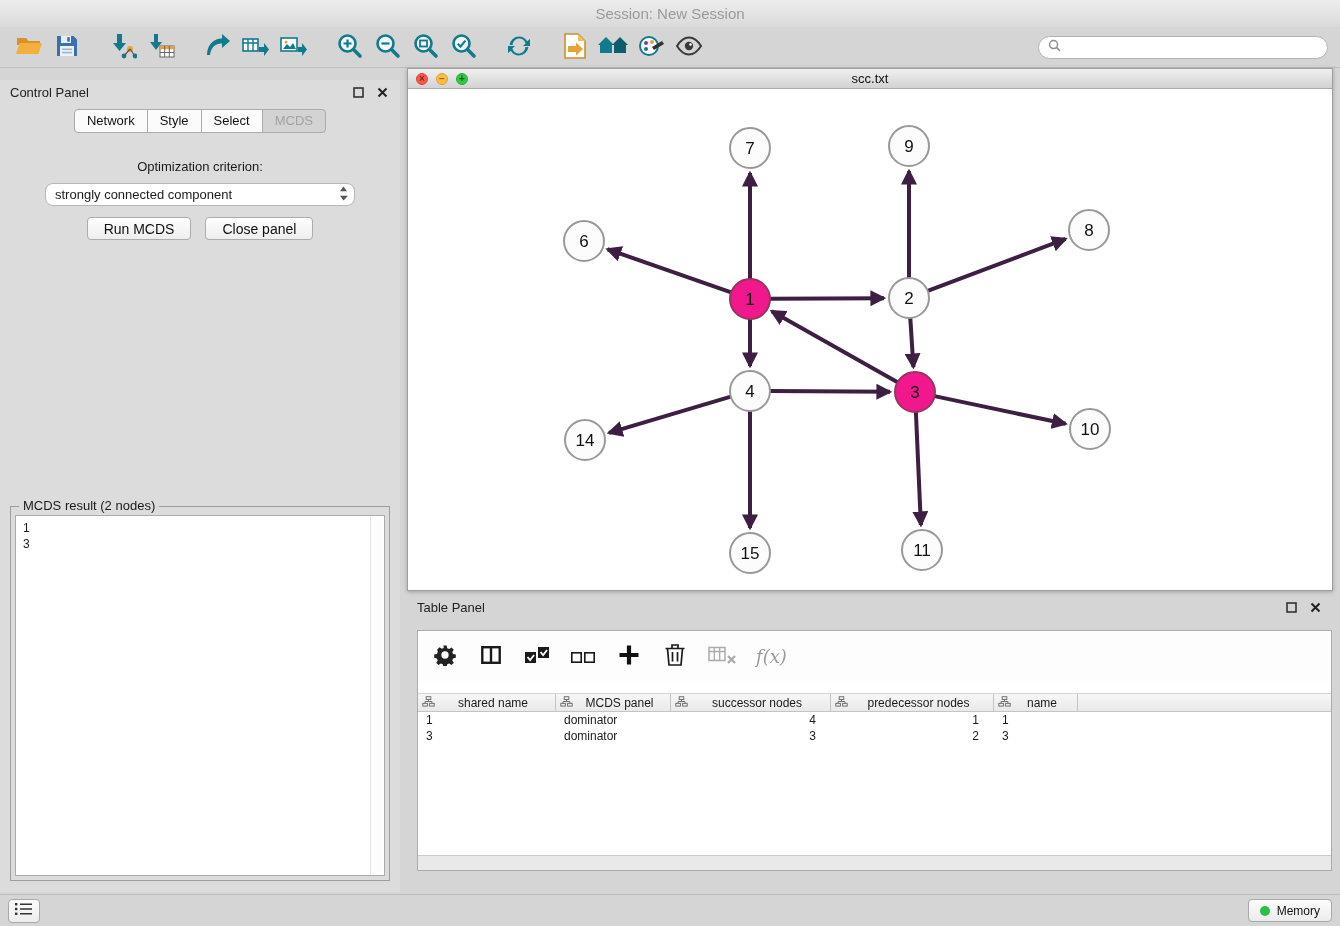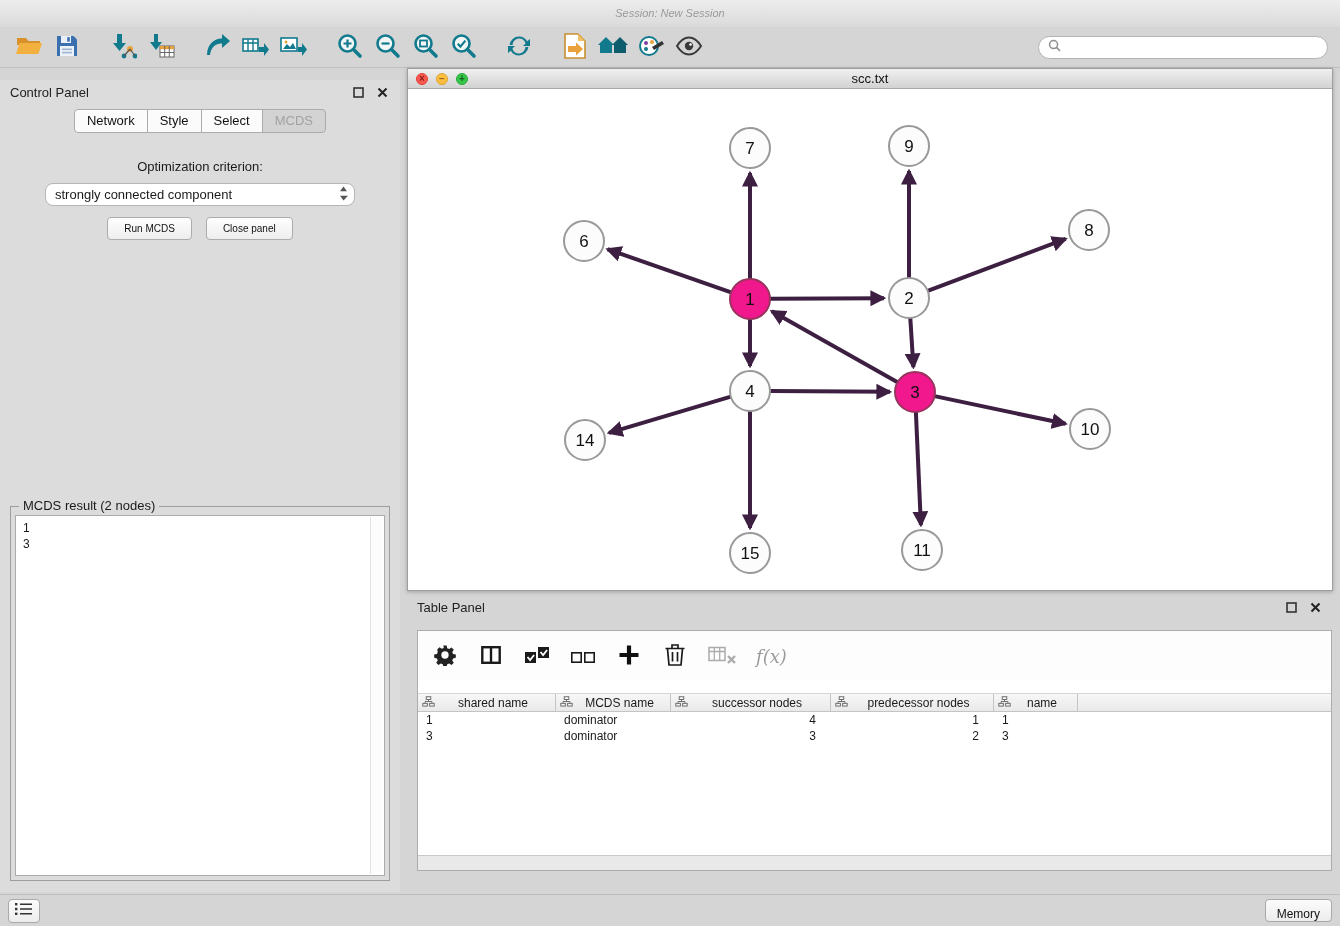--- a/index.html
+++ b/index.html
@@ -1,20 +1,20 @@
 <!DOCTYPE html>
 <html><head>
 <meta charset="utf-8">
 <style>
   * { margin:0; padding:0; box-sizing:border-box; }
   html,body { width:1340px; height:926px; }
   body { font-family:"Liberation Sans", sans-serif; background:#D5D5D5; position:relative; overflow:hidden; font-size:13px; color:#1A1A1A; }
 
   
-  .titlebar { position:absolute; top:0; left:0; right:0; height:27px; background:linear-gradient(#EDEDED,#DADADA); text-align:center; line-height:27px; font-size:11px; color:#9A9A9A;font-style:italic; }
+  .titlebar { position:absolute; top:0; left:0; right:0; height:27px; background:linear-gradient(#EDEDED,#DADADA); text-align:center; line-height:27px; font-size:15px; color:#9A9A9A; }
 
   .main-toolbar { position:absolute; top:27px; left:0; right:0; height:41px; background:#D5D5D5; border-bottom:1px solid #BFBFBF; display:flex; align-items:center; padding:0 12px; }
   .tool-btn { width:34px; height:32px; display:flex; align-items:center; justify-content:center; margin-right:4px; cursor:default; }
   .tool-gap { width:18px; }
   .search-box { margin-left:auto; width:290px; height:23px; background:#FFF; border:1px solid #B3B3B3; border-radius:12px; display:flex; align-items:center; padding:0 9px; }
   .search-box input { border:none; outline:none; flex:1; font-size:12px; font-family:inherit; background:transparent; margin-left:6px; }
 
   
   .panel-header { height:24px; display:flex; align-items:center; font-size:13px; color:#222; padding:0 10px; }
   .panel-header .spacer { flex:1; }
@@ -26,21 +26,21 @@
   .tab:last-child { border-radius:0 4px 4px 0; }
   .tab.active { background:#D3D3D3; color:#A2A2A2; }
 
   
   .control-panel { position:absolute; left:0; top:80px; width:400px; height:812px; background:#DCDCDC; }
   .control-panel .tab-row { margin-top:5px; }
   .opt-label { text-align:center; margin-top:26px; font-size:13px; }
   .combo { width:310px; height:23px; margin:9px auto 0; background:#FFF; border:1px solid #B6B6B6; border-radius:8px; display:flex; align-items:center; padding:0 6px 0 9px; font-size:13px; }
   .combo .combo-label { flex:1; }
   .btn-row { display:flex; justify-content:center; gap:14px; margin-top:11px; }
-  .push-btn { height:23px; padding:0 16px; background:linear-gradient(#FEFEFE,#EEEEEE); border:1px solid #ACACAC; border-radius:4px; font-size:10px; font-family:inherit; color:#111; }
+  .push-btn { height:23px; padding:0 16px; background:linear-gradient(#FEFEFE,#EEEEEE); border:1px solid #ACACAC; border-radius:4px; font-size:14px; font-family:inherit; color:#111; }
 
   .result-group { position:absolute; left:10px; right:10px; top:426px; bottom:11px; border:1px solid #9E9E9E; }
   .result-title { position:absolute; top:-9px; left:8px; background:#DCDCDC; padding:0 4px; font-size:13px; }
   .result-inner { position:absolute; left:4px; top:8px; right:4px; bottom:4px; background:#FFF; border:1px solid #ABABAB; font-size:12px; padding:4px 7px; line-height:16px; }
   .result-scroll { position:absolute; top:1px; right:1px; bottom:1px; width:13px; border-left:1px solid #E2E2E2; background:#FDFDFD; }
 
   
   .network-window { position:absolute; left:407px; top:68px; width:926px; height:523px; background:#FFF; border:1px solid #9E9E9E; box-shadow:0 1px 4px rgba(0,0,0,.25); }
   .net-titlebar { height:20px; background:linear-gradient(#F0F0F0,#D2D2D2); border-bottom:1px solid #A9A9A9; text-align:center; font-size:13px; line-height:19px; color:#111; position:relative; }
   .traffic { position:absolute; left:8px; top:4px; display:flex; gap:8px; }
@@ -62,21 +62,21 @@
   .th .th-label { flex:1; text-align:center; }
   .tr { display:flex; height:16px; }
   .td { font-size:12px; line-height:16px; padding:0 8px; overflow:hidden; white-space:nowrap; }
   .td.right { text-align:right; padding-right:15px; }
   .h-scroll { position:absolute; left:0; right:0; bottom:0; height:15px; background:#E9E9E9; border-top:1px solid #C9C9C9; }
   .table-tabs { position:absolute; left:0; right:0; top:271px; display:flex; justify-content:center; }
 
   
   .status-bar { position:absolute; left:0; right:0; bottom:0; height:32px; background:#D5D5D5; border-top:1px solid #BDBDBD; display:flex; align-items:center; padding:0 8px; }
   .sb-btn { width:32px; height:24px; border:1px solid #A9A9A9; border-radius:4px; background:linear-gradient(#FCFCFC,#ECECEC); display:flex; align-items:center; justify-content:center; }
-  .memory-btn { margin-left:auto; height:23px; border:1px solid #A9A9A9; border-radius:4px; background:linear-gradient(#FCFCFC,#ECECEC); display:flex; align-items:center; padding:0 11px; gap:7px; font-size:12px; color:#111;flex-direction:column; }
+  .memory-btn { margin-left:auto; height:23px; border:1px solid #A9A9A9; border-radius:4px; background:linear-gradient(#FCFCFC,#ECECEC); display:flex; align-items:center; padding:0 11px; gap:7px; font-size:12px; color:#111; }
   .mem-dot { width:10px; height:10px; border-radius:50%; background:#2FBE4A; }
 </style>
 </head>
 <body>
 
 <div class="titlebar">
   <span>Session: New Session</span>
 </div>
 
 <div class="main-toolbar">
@@ -425,21 +425,21 @@
         </div>
         <div class="th" style="width: 115px;">
           <span><svg width="13" height="11" viewBox="0 0 14 12">
               <g fill="none" stroke="#666" stroke-width="1">
                 <rect x="4.5" y="0.8" width="5" height="3"></rect>
                 <rect x="0.8" y="8" width="5" height="3"></rect>
                 <rect x="8.2" y="8" width="5" height="3"></rect>
                 <path d="M7 3.8v2.2M3.3 8V6h7.4v2"></path>
               </g>
             </svg></span>
-          <span class="th-label">MCDS name</span>
+          <span class="th-label">MCDS panel</span>
         </div>
         <div class="th" style="width: 160px;">
           <span><svg width="13" height="11" viewBox="0 0 14 12">
               <g fill="none" stroke="#666" stroke-width="1">
                 <rect x="4.5" y="0.8" width="5" height="3"></rect>
                 <rect x="0.8" y="8" width="5" height="3"></rect>
                 <rect x="8.2" y="8" width="5" height="3"></rect>
                 <path d="M7 3.8v2.2M3.3 8V6h7.4v2"></path>
               </g>
             </svg></span>

